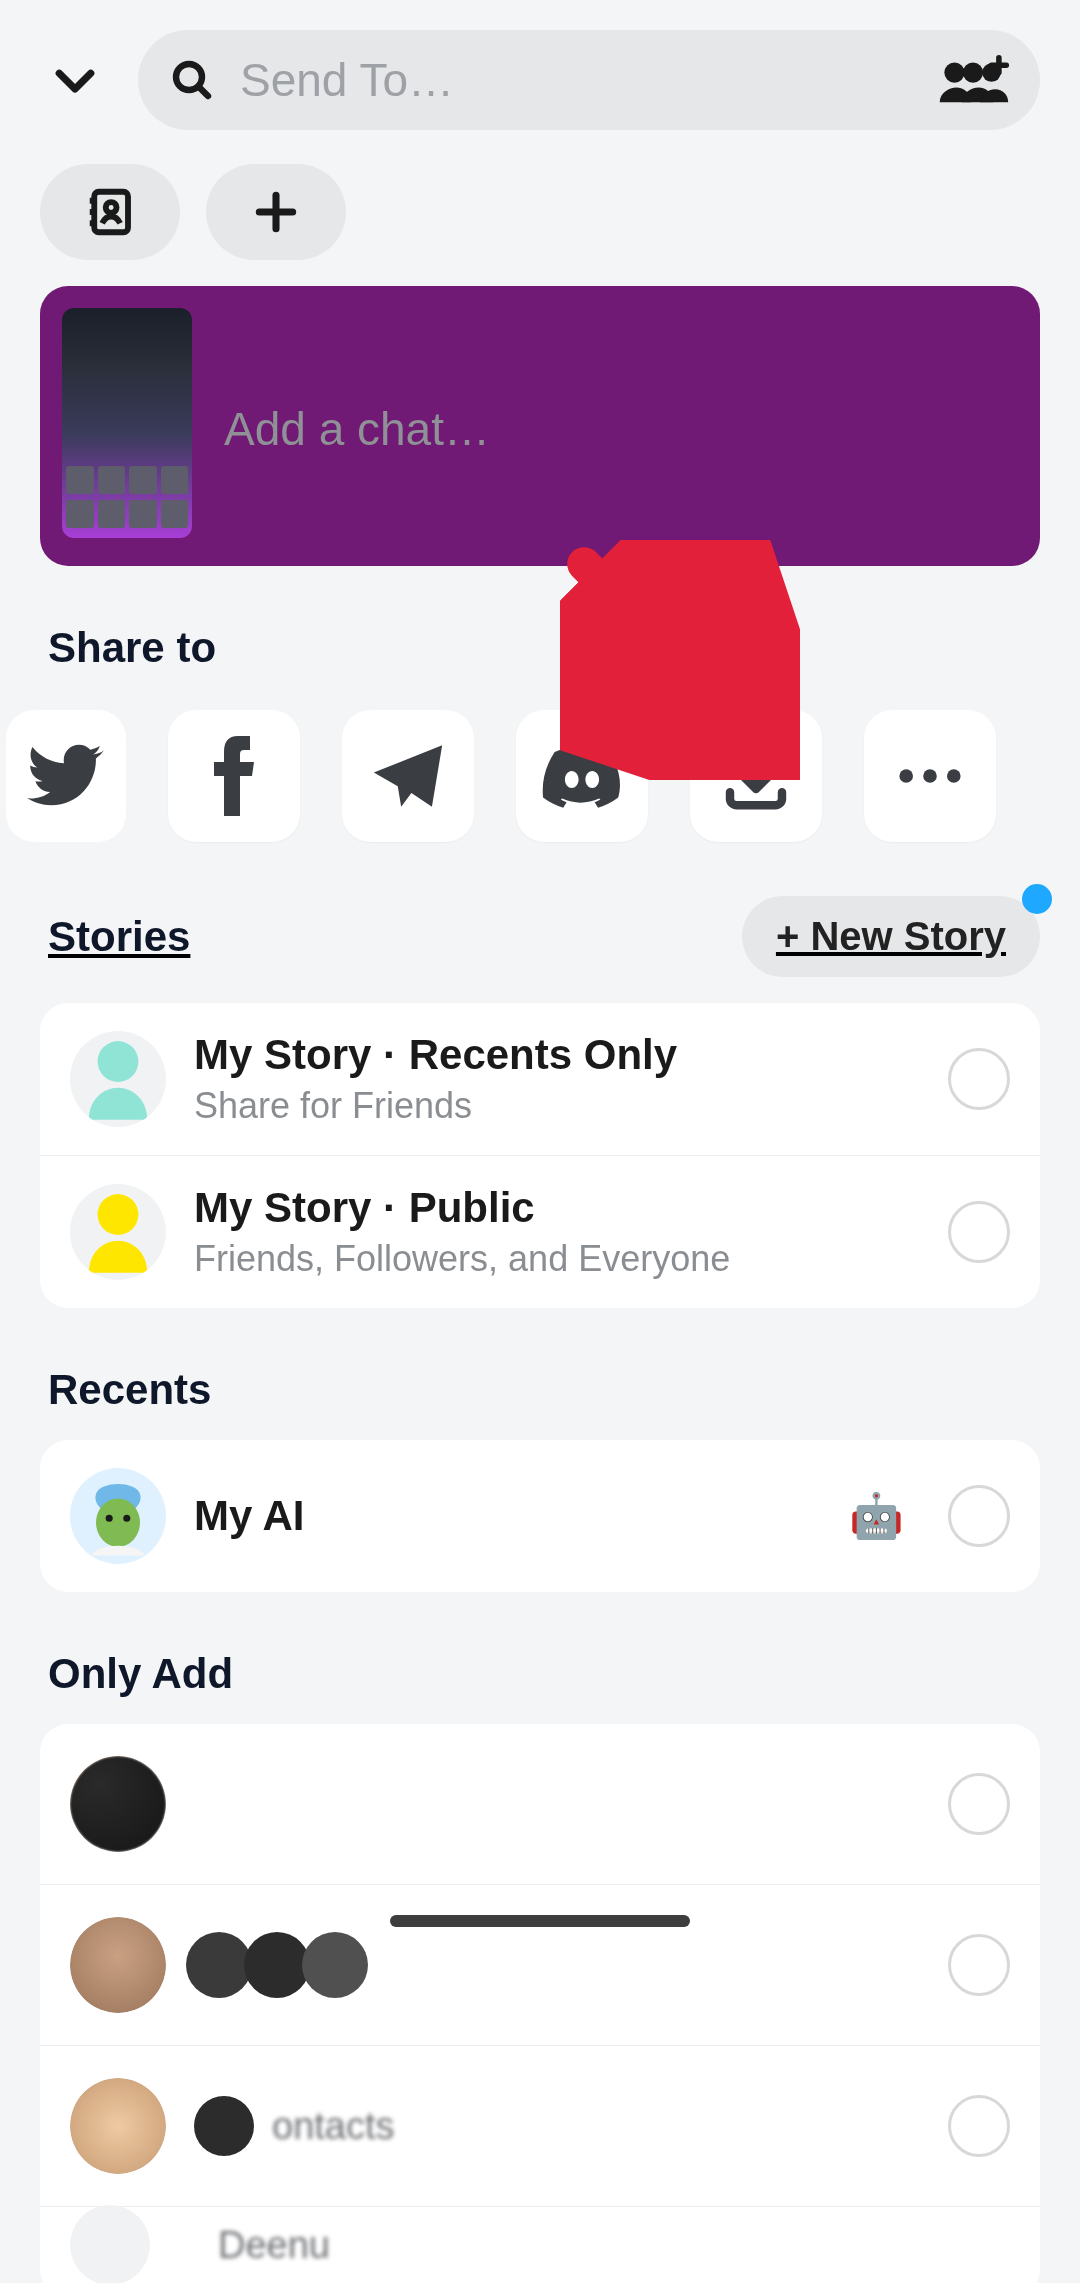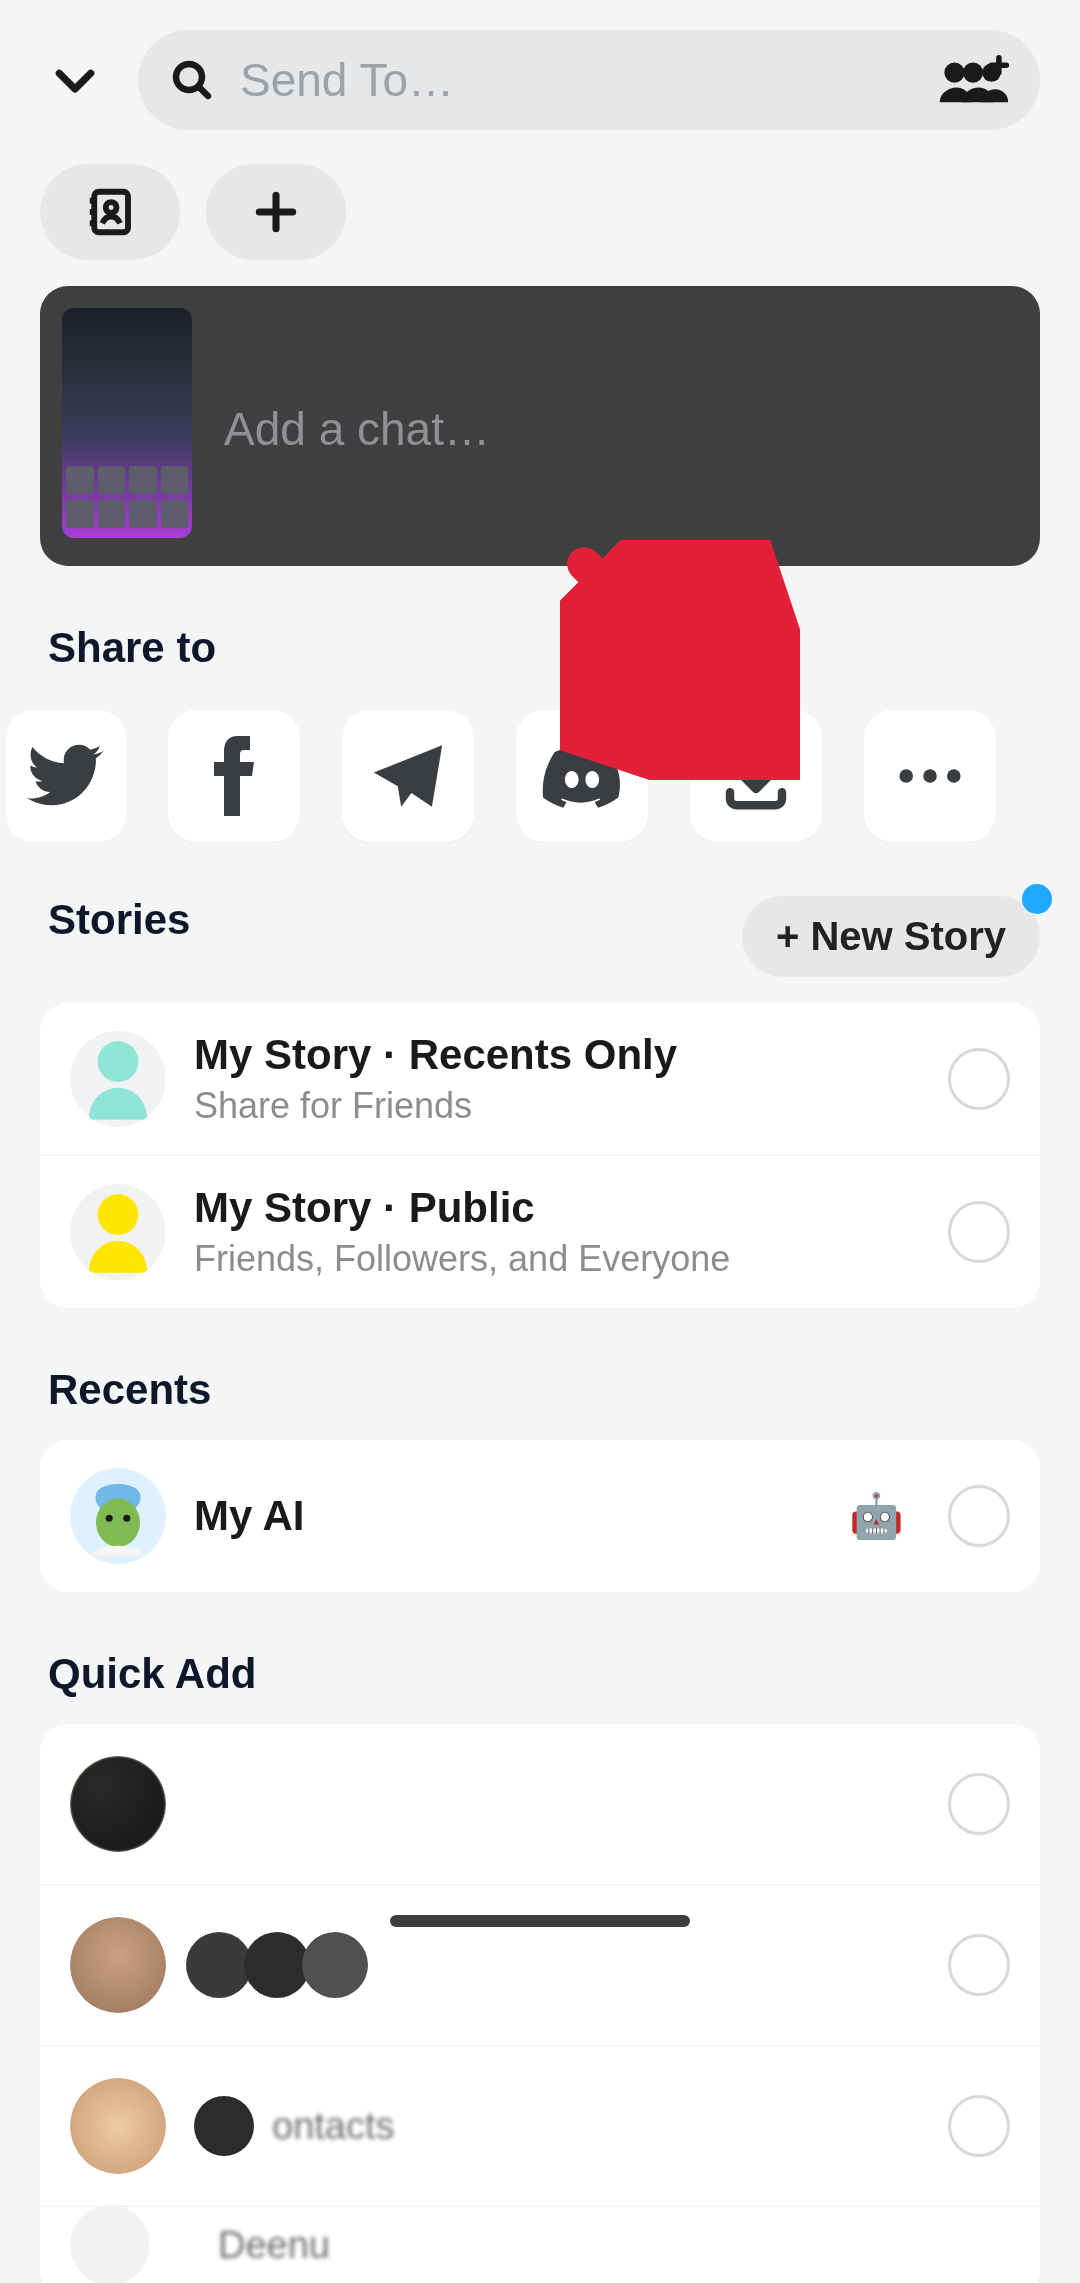--- a/index.html
+++ b/index.html
@@ -11,39 +11,39 @@
   .chev-btn { width: 70px; height: 70px; display: flex; align-items: center; justify-content: center; }
   .search-pill { flex: 1; height: 100px; background: #e6e7e9; border-radius: 60px; display: flex; align-items: center; padding: 0 30px; }
   .search-pill input { flex: 1; border: none; background: transparent; font-size: 46px; color: #9ea2a6; outline: none; padding-left: 24px; }
   .search-pill input::placeholder { color: #9ea2a6; }
 
   
   .quick-row { display: flex; gap: 26px; margin-top: 34px; }
   .pill-btn { height: 96px; width: 140px; background: #e6e7e9; border-radius: 48px; display: flex; align-items: center; justify-content: center; }
 
   
-  .chat-card { margin-top: 26px; background: #404040; border-radius: 28px; padding: 22px; display: flex; gap: 32px; height: 280px; }
+  .chat-card { margin-top: 26px; background: #701a75; border-radius: 28px; padding: 22px; display: flex; gap: 32px; height: 280px; }
   .thumb { width: 130px; height: 230px; border-radius: 12px; overflow: hidden; position: relative; background: linear-gradient(180deg, #1a1f2a 0%, #2a2e39 25%, #3b3b5c 55%, #a83ed6 100%); }
   .thumb .keyrow { position: absolute; bottom: 44px; left: 4px; right: 4px; height: 28px; display: flex; gap: 4px; }
   .thumb .keyrow div { flex: 1; background: #5d5d6b; border-radius: 3px; }
   .thumb .keyrow.r2 { bottom: 10px; }
   .chat-card input { flex: 1; border: none; background: transparent; font-size: 46px; color: #8f9196; outline: none; padding-top: 6px; }
   .chat-card input::placeholder { color: #8f9196; }
 
   
   .arrow { position: absolute; left: 560px; top: 540px; pointer-events: none; }
 
   
   .section-h { font-size: 42px; font-weight: 700; color: #0f172a; margin-top: 58px; margin-left: 8px; }
   .share-row { display: flex; gap: 42px; margin-top: 38px; margin-left: -20px; }
   .share-item { width: 132px; height: 132px; border-radius: 28px; background: #ffffff; display: flex; align-items: center; justify-content: center; box-shadow: 0 1px 2px rgba(0,0,0,0.04); }
   .share-item.first { box-shadow: none; width: 120px; margin-left: -14px;}
 
   
-  .stories-head { display: flex; justify-content: space-between; margin-top: 54px; }
+  .stories-head { display: flex; align-items: center; justify-content: space-between; margin-top: 54px; text-decoration: underline; }
   .new-story { position: relative; background: #e6e7e9; border-radius: 44px; padding: 18px 34px; font-size: 40px; font-weight: 600; color: #222; }
   .blue-dot { position: absolute; top: -12px; right: -12px; width: 30px; height: 30px; border-radius: 50%; background: #1ea8ff; }
 
   
   .card { background: #fff; border-radius: 28px; margin-top: 26px; overflow: hidden; }
   .row { display: flex; align-items: center; padding: 28px 30px; gap: 28px; }
   .sep { height: 1px; background: #eceded; }
   .avatar { width: 96px; height: 96px; border-radius: 50%; background: #f1f2f3; display: flex; align-items: center; justify-content: center; overflow: hidden; }
   .labels { flex: 1; }
   .labels .title { font-size: 42px; font-weight: 700; color: #1a1a1a; }
@@ -231,21 +231,21 @@
         </svg>
       </div>
       <div class="labels">
         <div class="title">My AI</div>
       </div>
       <div class="robot">🤖</div>
       <div class="radio"></div>
     </div>
   </div>
 
-  <div class="section-h" style="filter:blur(0.5px)">Quick Add</div>
+  <div class="section-h" style="filter:blur(0.5px)">Only Add</div>
   <div class="card quickadd">
     <div class="row">
       <div class="avatar">
           <div class="blur-av1"></div>
         </div>
       <div class="labels" style="height:60px"></div>
       <div class="radio"></div>
     </div>
     <div class="sep"></div>
     <div class="row">

